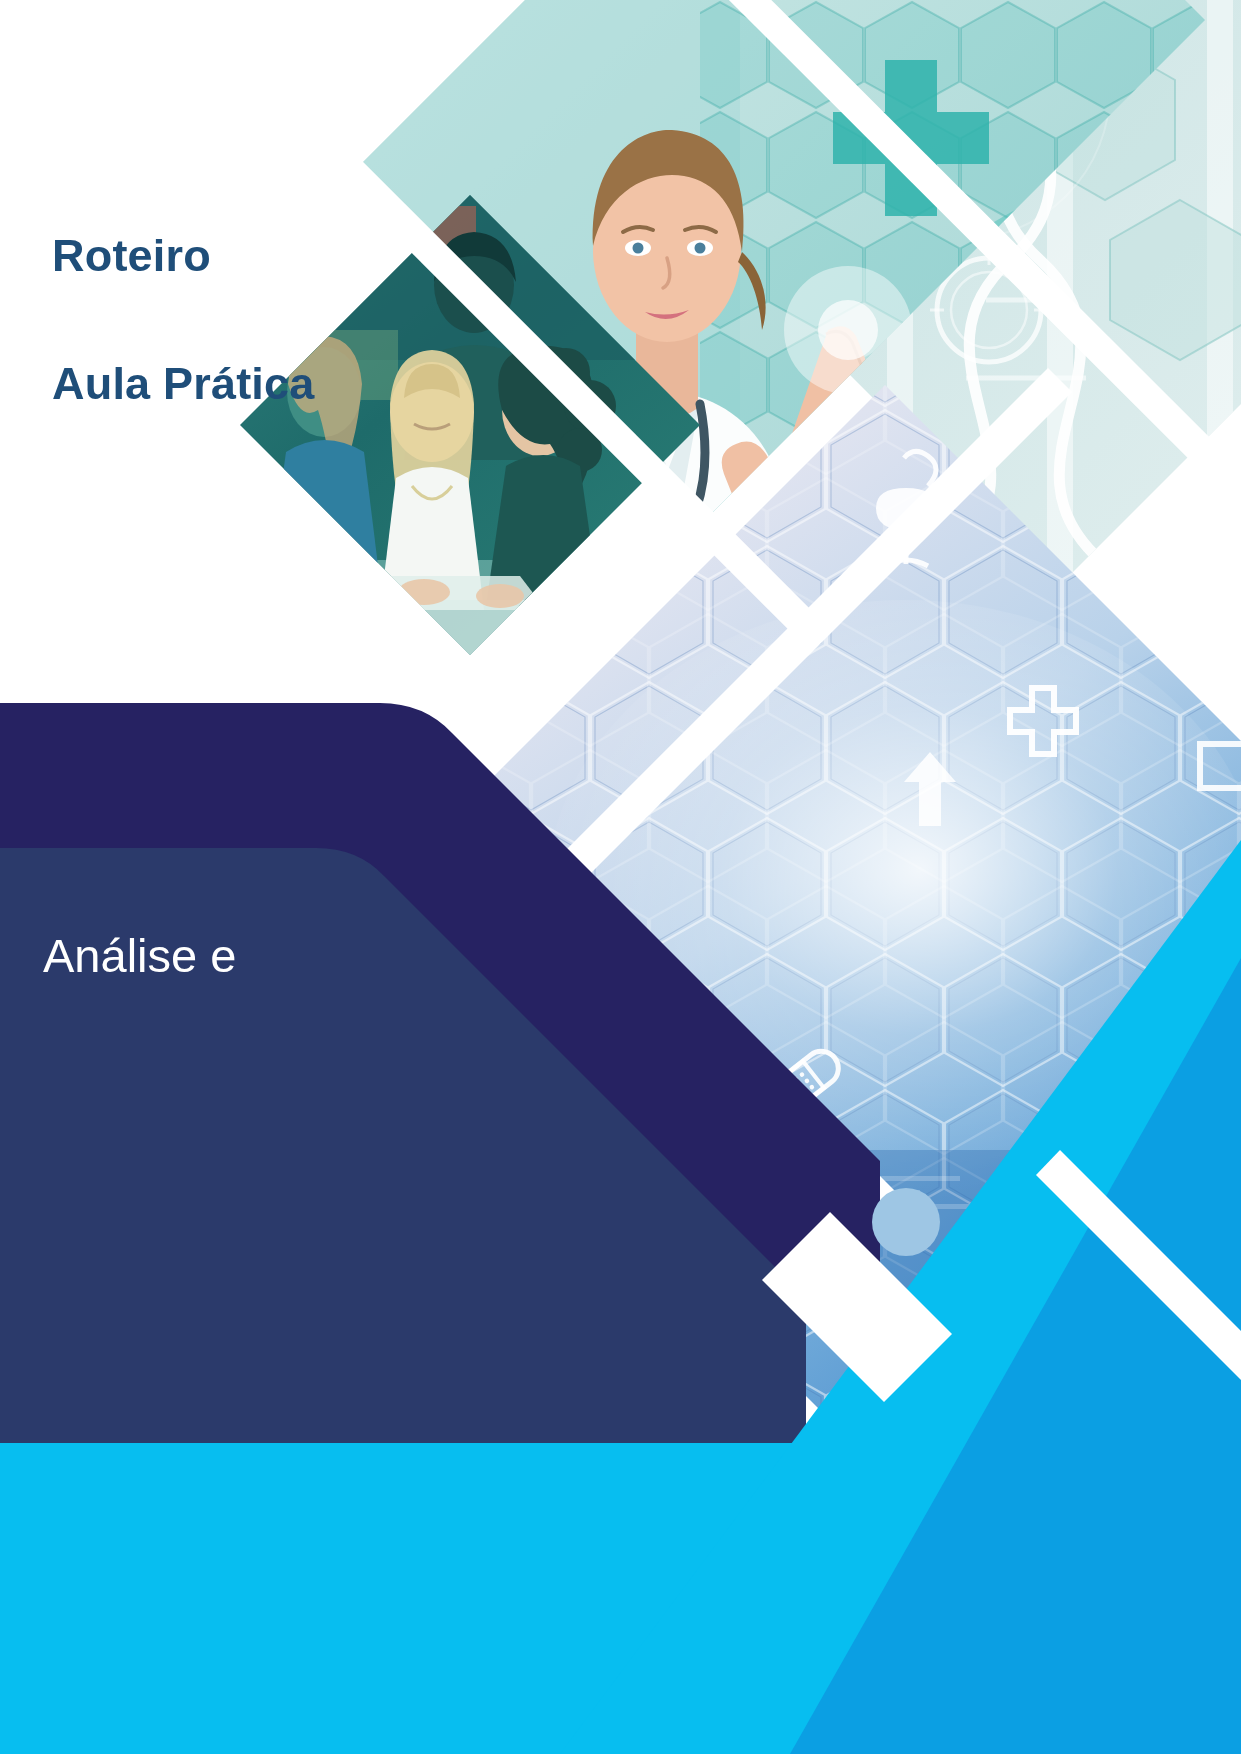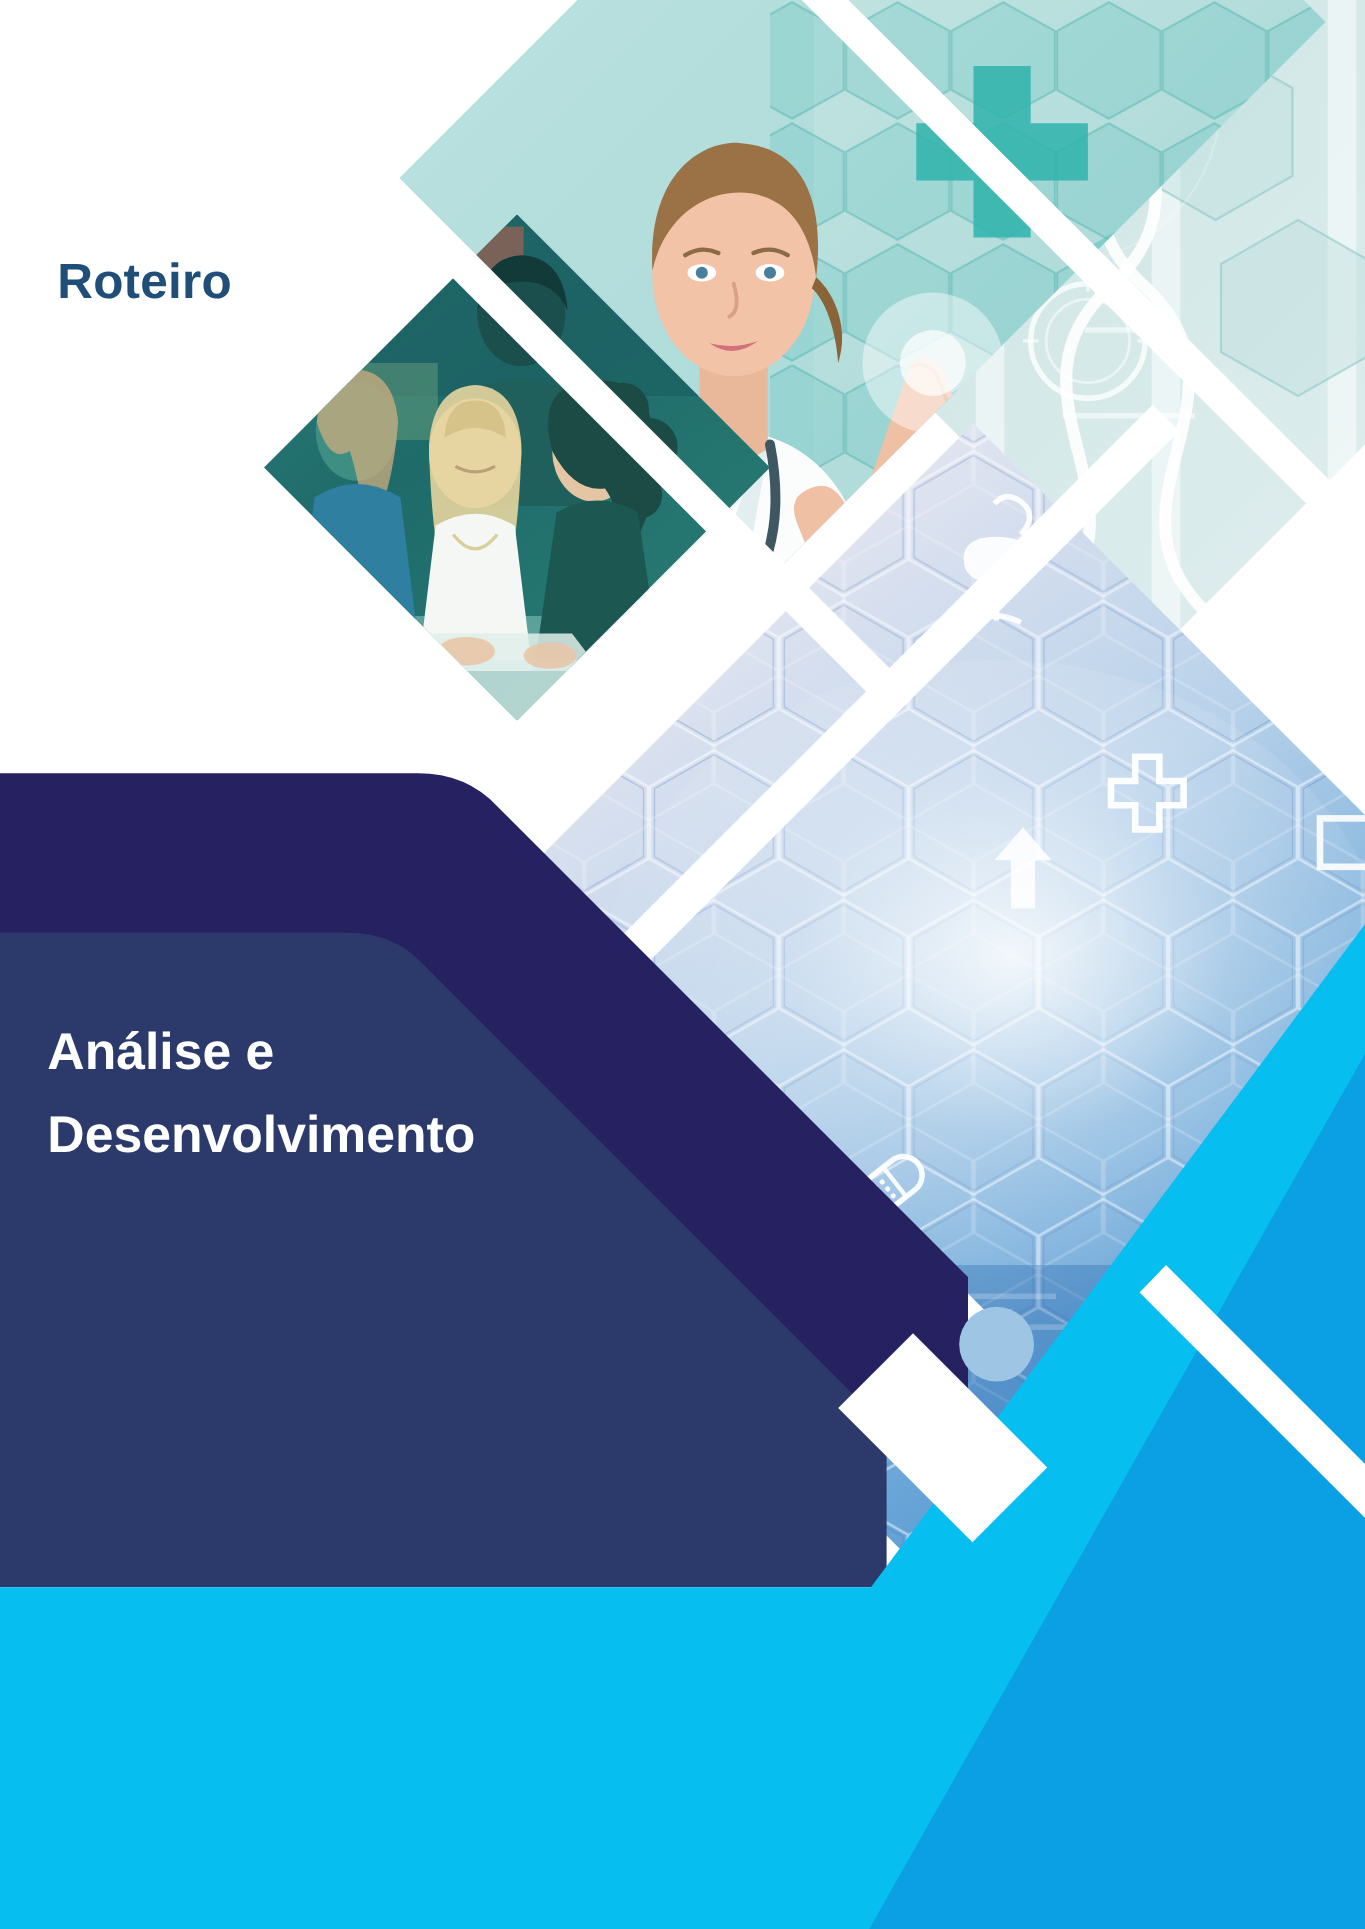--- a/index.html
+++ b/index.html
@@ -41,21 +41,21 @@
   }
   .kicker-line { display: block; }
 
   .maintitle {
     position: absolute;
     left: 43px;
     top: 918px;
     width: 560px;
     color: #ffffff;
     font-size: 47px;
-    font-weight: bold;
+    font-weight: normal;
     line-height: 1.60;
     z-index: 40;
   }
   .maintitle-line { display: block; }
 </style>
 </head>
 <body>
 
 <div class="page">
 
@@ -398,20 +398,20 @@
 
     <g>
       <path d="M 830 1212 L 952 1334 L 884 1402 L 762 1280 Z" fill="#ffffff"></path>
       <circle cx="906" cy="1222" r="34" fill="#9ec6e4"></circle>
     </g>
 
   </svg>
 
   <div class="kicker">
     <span class="kicker-line">Roteiro</span>
+    <span class="kicker-line">Aula Prática</span>
   </div>
 
   <div class="maintitle">
     <span class="maintitle-line">Análise e</span>
-    <span class="maintitle-line">Desenvolvimento</span>
   </div>
 
 </div>
 
 </body></html>

